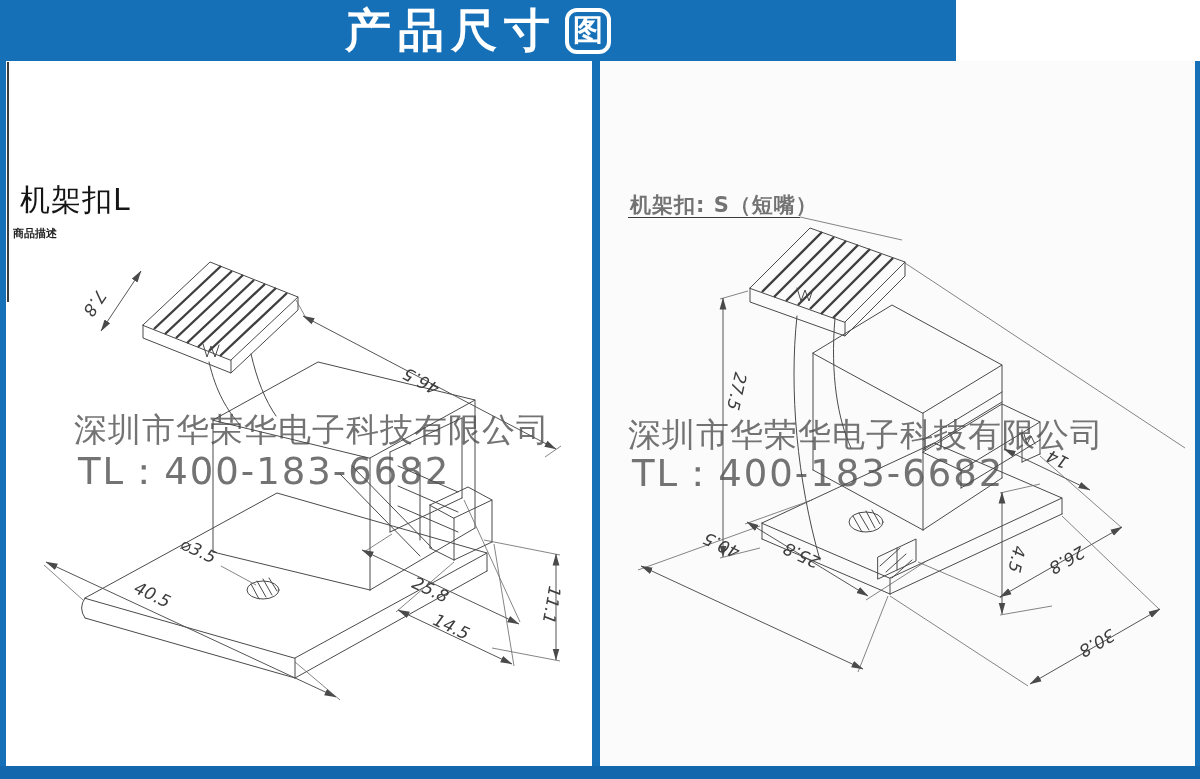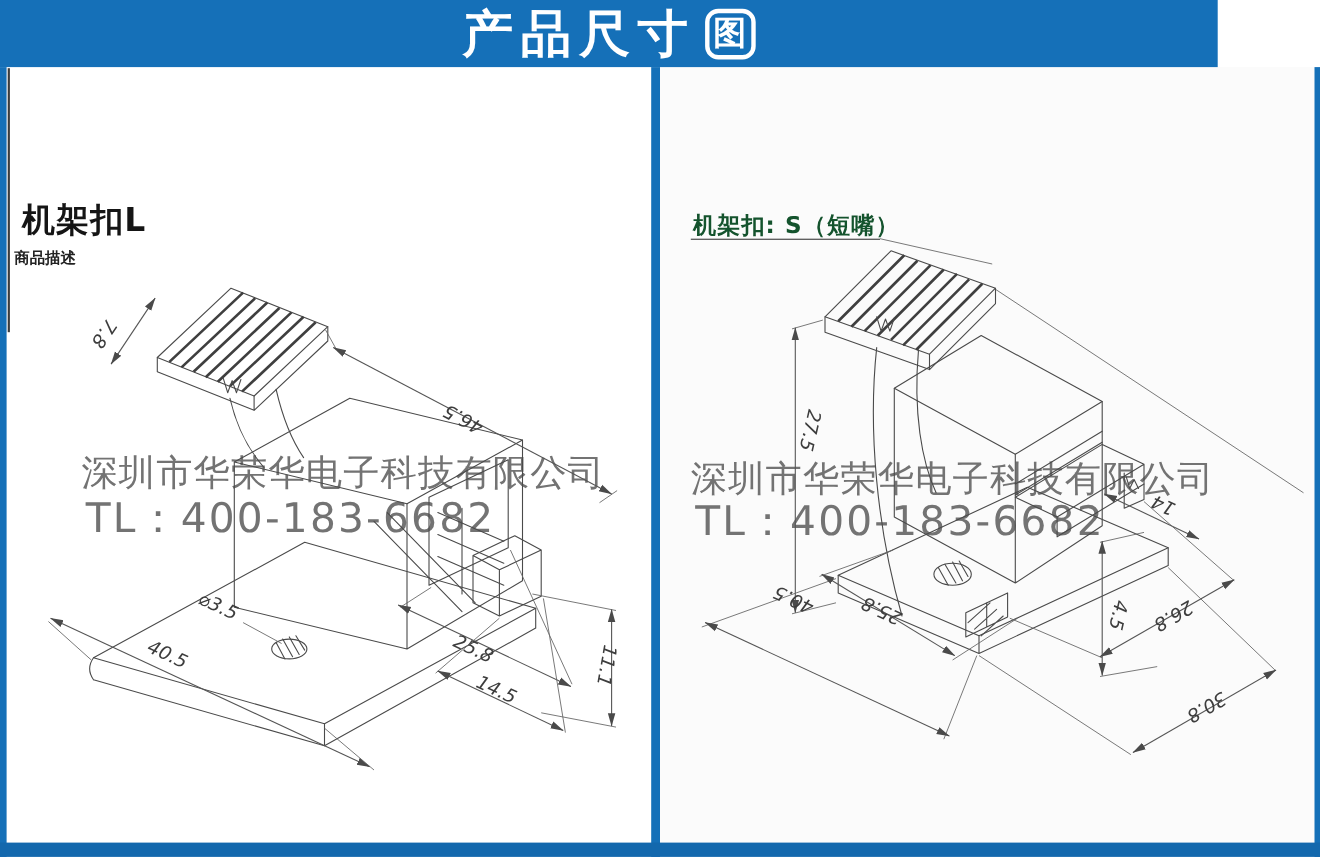--- a/index.html
+++ b/index.html
@@ -1,39 +1,39 @@
 <!DOCTYPE html>
 <html><head>
 <meta charset="utf-8">
 <style>
   * { margin:0; padding:0; box-sizing:border-box; }
   body { font-family:"DejaVu Sans", sans-serif; background:#fff; }
   #stage { position:relative; width:1200px; height:779px; overflow:hidden; background:#ffffff; }
 
   
-  .banner { position:absolute; left:0; top:0; width:1107px; height:61px; background:#1570b8;
+  .banner { position:absolute; left:0; top:0; width:956px; height:61px; background:#1570b8;
             display:flex; align-items:center; justify-content:center; z-index:6; }
   .banner-title { color:#fff; font-size:46px; font-weight:800; letter-spacing:7px;
                   font-family:"DejaVu Sans", sans-serif; }
   .banner-badge { display:inline-flex; align-items:center; justify-content:center;
                   width:46px; height:46px; border:4px solid #fff; border-radius:12px;
                   color:#fff; font-size:30px; font-weight:800; margin-left:8px; vertical-align:middle; }
   .edge-left  { position:absolute; left:0; top:61px; width:6px;  height:718px; background:#1570b8; z-index:5; }
   .edge-right { position:absolute; left:1195px; top:61px; width:5px; height:718px; background:#1570b8; z-index:5; }
   .bottom-bar { position:absolute; left:0; top:766px; width:1200px; height:13px; background:#1368ad; z-index:6; }
   .divider    { position:absolute; left:592px; top:61px; width:8px; height:718px; background:#1570b8; z-index:5; }
 
   .panel-left  { position:absolute; left:6px;   top:61px; width:586px; height:705px; background:#ffffff; z-index:0; }
   .panel-right { position:absolute; left:600px; top:61px; width:595px; height:705px; background:#fbfbfb; z-index:0; }
 
   .left-title { position:absolute; left:20px; top:180px; font-size:30px; color:#151515;
-                font-weight:700; z-index:3; letter-spacing:1px; }
-  .left-subtitle { position:absolute; left:13px; top:226px; font-size:14px; color:#222;
+                font-weight:400; z-index:3; letter-spacing:1px; }
+  .left-subtitle { position:absolute; left:13px; top:226px; font-size:11px; color:#222;
                    font-weight:700; z-index:3; }
-  .right-title { position:absolute; left:630px; top:191px; font-size:21px; color:#14532d;
+  .right-title { position:absolute; left:630px; top:191px; font-size:21px; color:#737373;
                  font-weight:600; z-index:3; letter-spacing:1px; }
   .right-title-underline { position:absolute; left:628px; top:217px; width:172px; height:1px;
                            background:#3a3a3a; z-index:3; }
   .left-edge-mark { position:absolute; left:7px; top:62px; width:2px; height:240px; background:#3c3c3c; z-index:2; }
 
   .wm { position:absolute; color:#737373; z-index:1; white-space:nowrap; pointer-events:none; }
   .wm1L { left:74px;  top:408px; font-size:33px; letter-spacing:1px; }
   .wm2L { left:78px;  top:447px; font-size:37px; letter-spacing:2px; }
   .wm1R { left:628px; top:413px; font-size:33px; letter-spacing:1px; }
   .wm2R { left:632px; top:449px; font-size:37px; letter-spacing:2px; }

